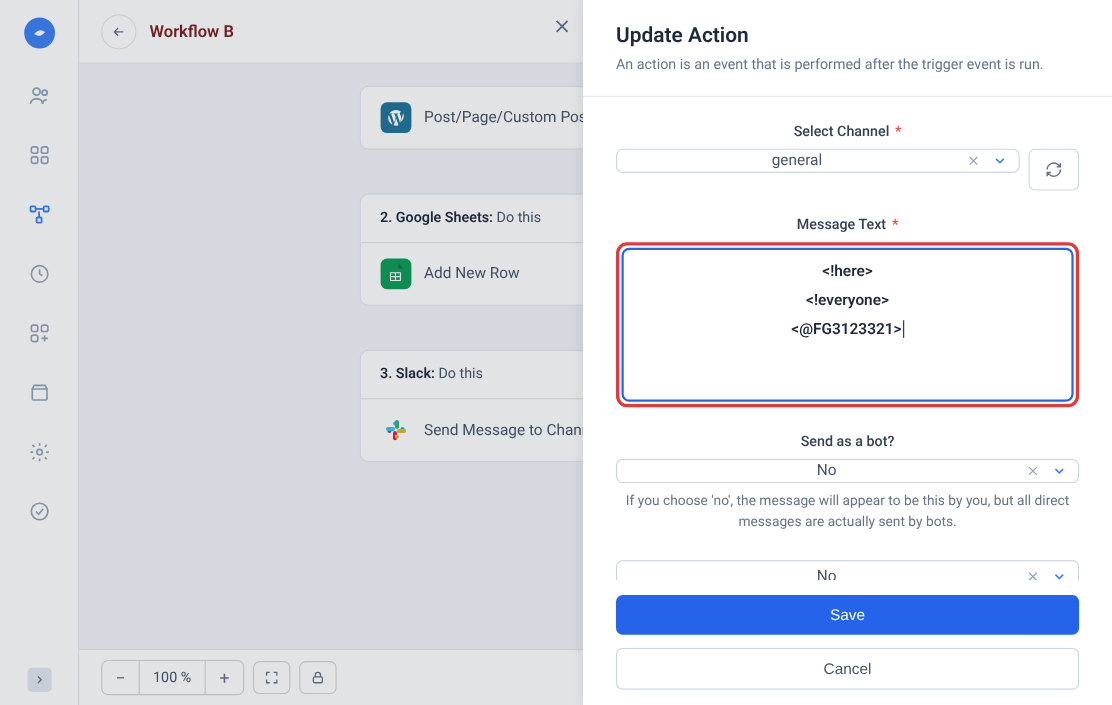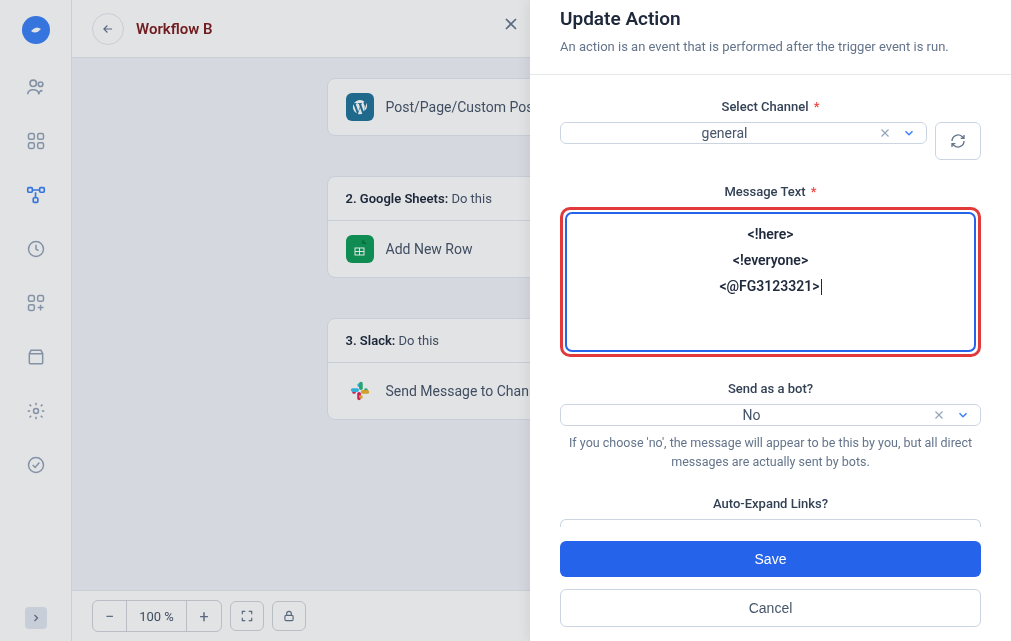--- a/index.html
+++ b/index.html
@@ -30,21 +30,21 @@
 .bottombar { position: absolute; left: 72px; bottom: 0; right: 0; height: 51px; background: #fff; border-top: 1px solid #e5e7eb; display: flex; align-items: center; padding: 0 20px; gap: 8px; }
 .zoom-group { display: flex; border: 1px solid #d1d5db; border-radius: 6px; overflow: hidden; }
 .zoom-btn { width: 34px; height: 30px; display: flex; align-items: center; justify-content: center; color: #64748b; border-right: 1px solid #d1d5db; }
 .zoom-btn:last-child { border-right: none; }
 .zoom-val { width: 60px; font-size: 13px; color: #475569; display: flex; align-items: center; justify-content: center; }
 .icon-btn { width: 34px; height: 30px; border: 1px solid #d1d5db; border-radius: 6px; display: flex; align-items: center; justify-content: center; color: #64748b; }
 
 .dim-overlay { position: absolute; inset: 0; background: rgba(15, 23, 42, 0.12); }
 
 .panel { position: absolute; right: 0; top: 0; width: 481px; height: 641px; background: #fff; display: flex; flex-direction: column; box-shadow: -2px 0 12px rgba(0,0,0,0.08); }
-.panel-header { padding: 7px 30px 18px; border-bottom: 1px solid #e5e7eb; }
+.panel-header { padding: 20px 30px 18px; border-bottom: 1px solid #e5e7eb; }
 .panel-title { font-size: 19px; font-weight: 600; color: #1e293b; margin-bottom: 8px; }
 .panel-sub { font-size: 13px; color: #64748b; line-height: 1.4; }
 .panel-body { flex: 1; overflow-y: auto; padding: 24px 30px; position: relative; }
 .panel-body::-webkit-scrollbar { width: 16px; }
 .panel-body::-webkit-scrollbar-track { background: #f1f1f1; }
 .panel-body::-webkit-scrollbar-thumb { background: #c1c1c1; }
 .panel-body::-webkit-scrollbar-button { background: #f1f1f1; height: 16px; display: block; }
 
 .field { margin-bottom: 24px; text-align: center; }
 .field-label { font-size: 13px; font-weight: 500; color: #334155; margin-bottom: 8px; display: block; }
@@ -278,21 +278,20 @@
         <span class="sel-caret">
           <svg width="14" height="14" viewBox="0 0 24 24" fill="none" stroke="currentColor" stroke-width="2.5">
               <path d="M6 9l6 6 6-6"></path>
             </svg>
         </span>
       </div>
       <div class="help-text">If you choose 'no', the message will appear to be this by you, but all direct messages are actually sent by bots.</div>
     </div>
 
     <div class="field" style="margin-bottom:0;">
-      <label class="field-label">Auto-Expand Links?</label>
       <div class="select-box" style="height:30px; border-bottom:none; border-radius:6px 6px 0 0;">
         <span class="sel-val">No</span>
         <span class="sel-clear">
           <svg width="14" height="14" viewBox="0 0 24 24" fill="none" stroke="currentColor" stroke-width="2">
               <path d="M6 6l12 12M18 6L6 18"></path>
             </svg>
         </span>
         <span class="sel-caret">
           <svg width="14" height="14" viewBox="0 0 24 24" fill="none" stroke="currentColor" stroke-width="2.5">
               <path d="M6 9l6 6 6-6"></path>

